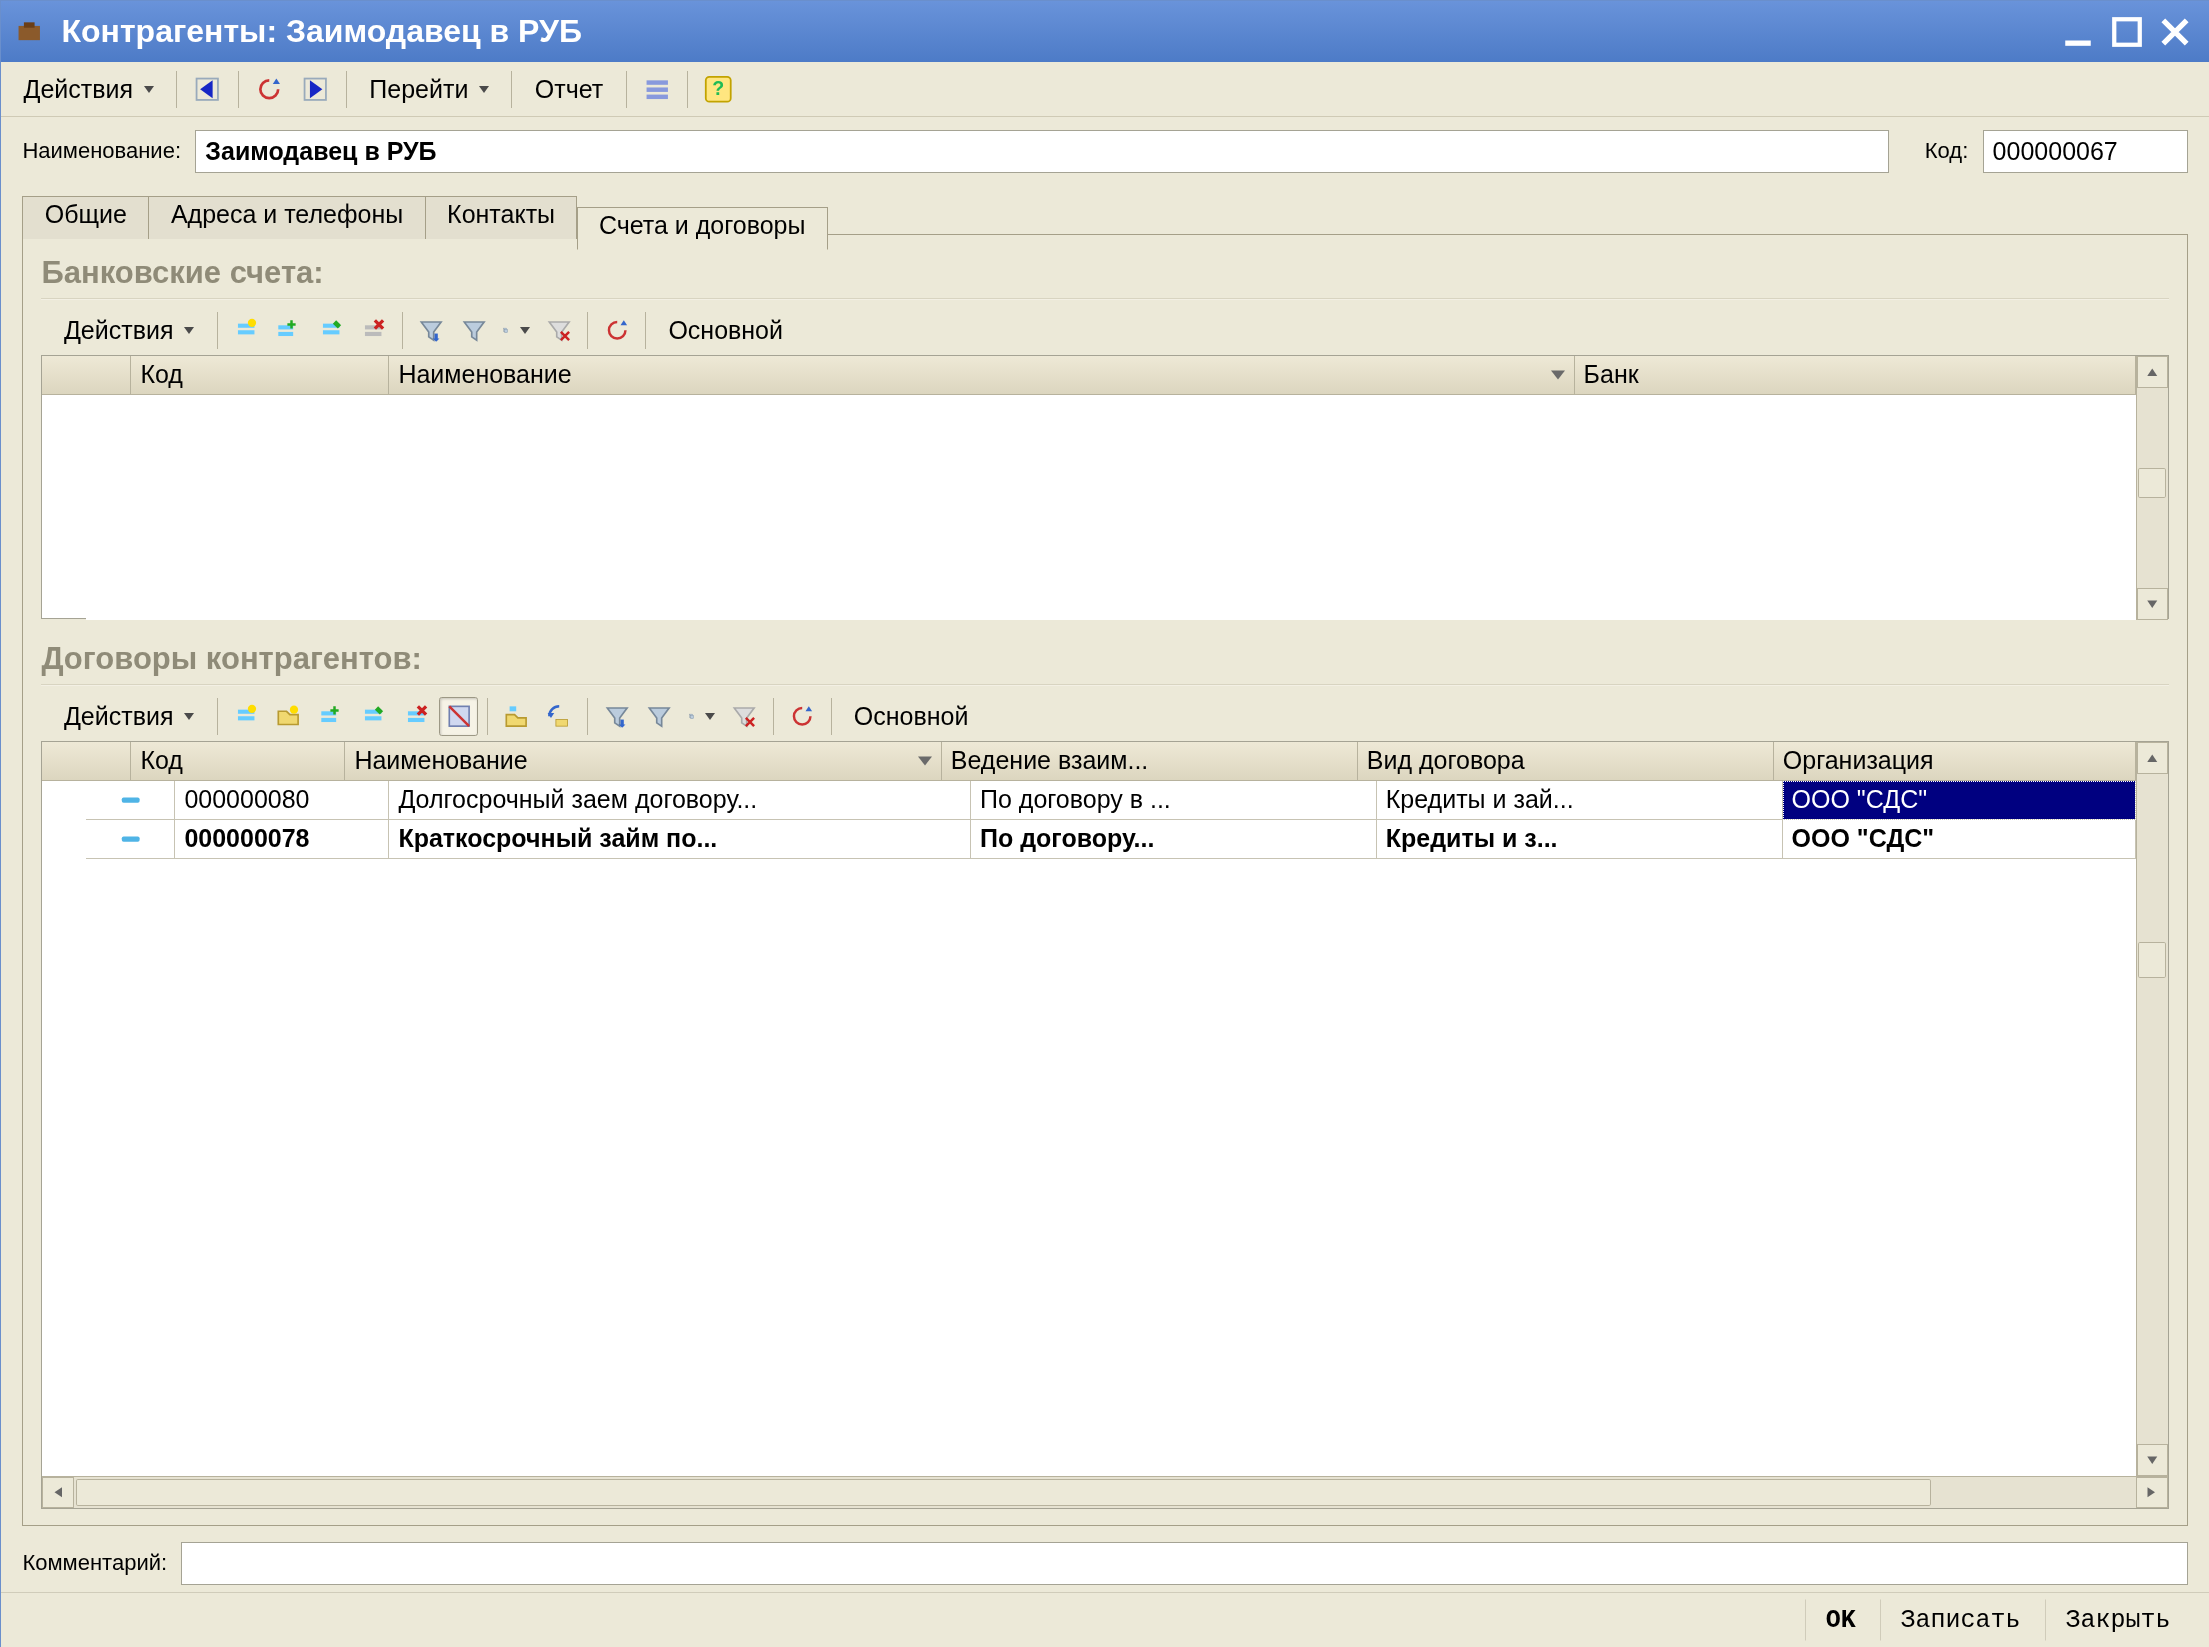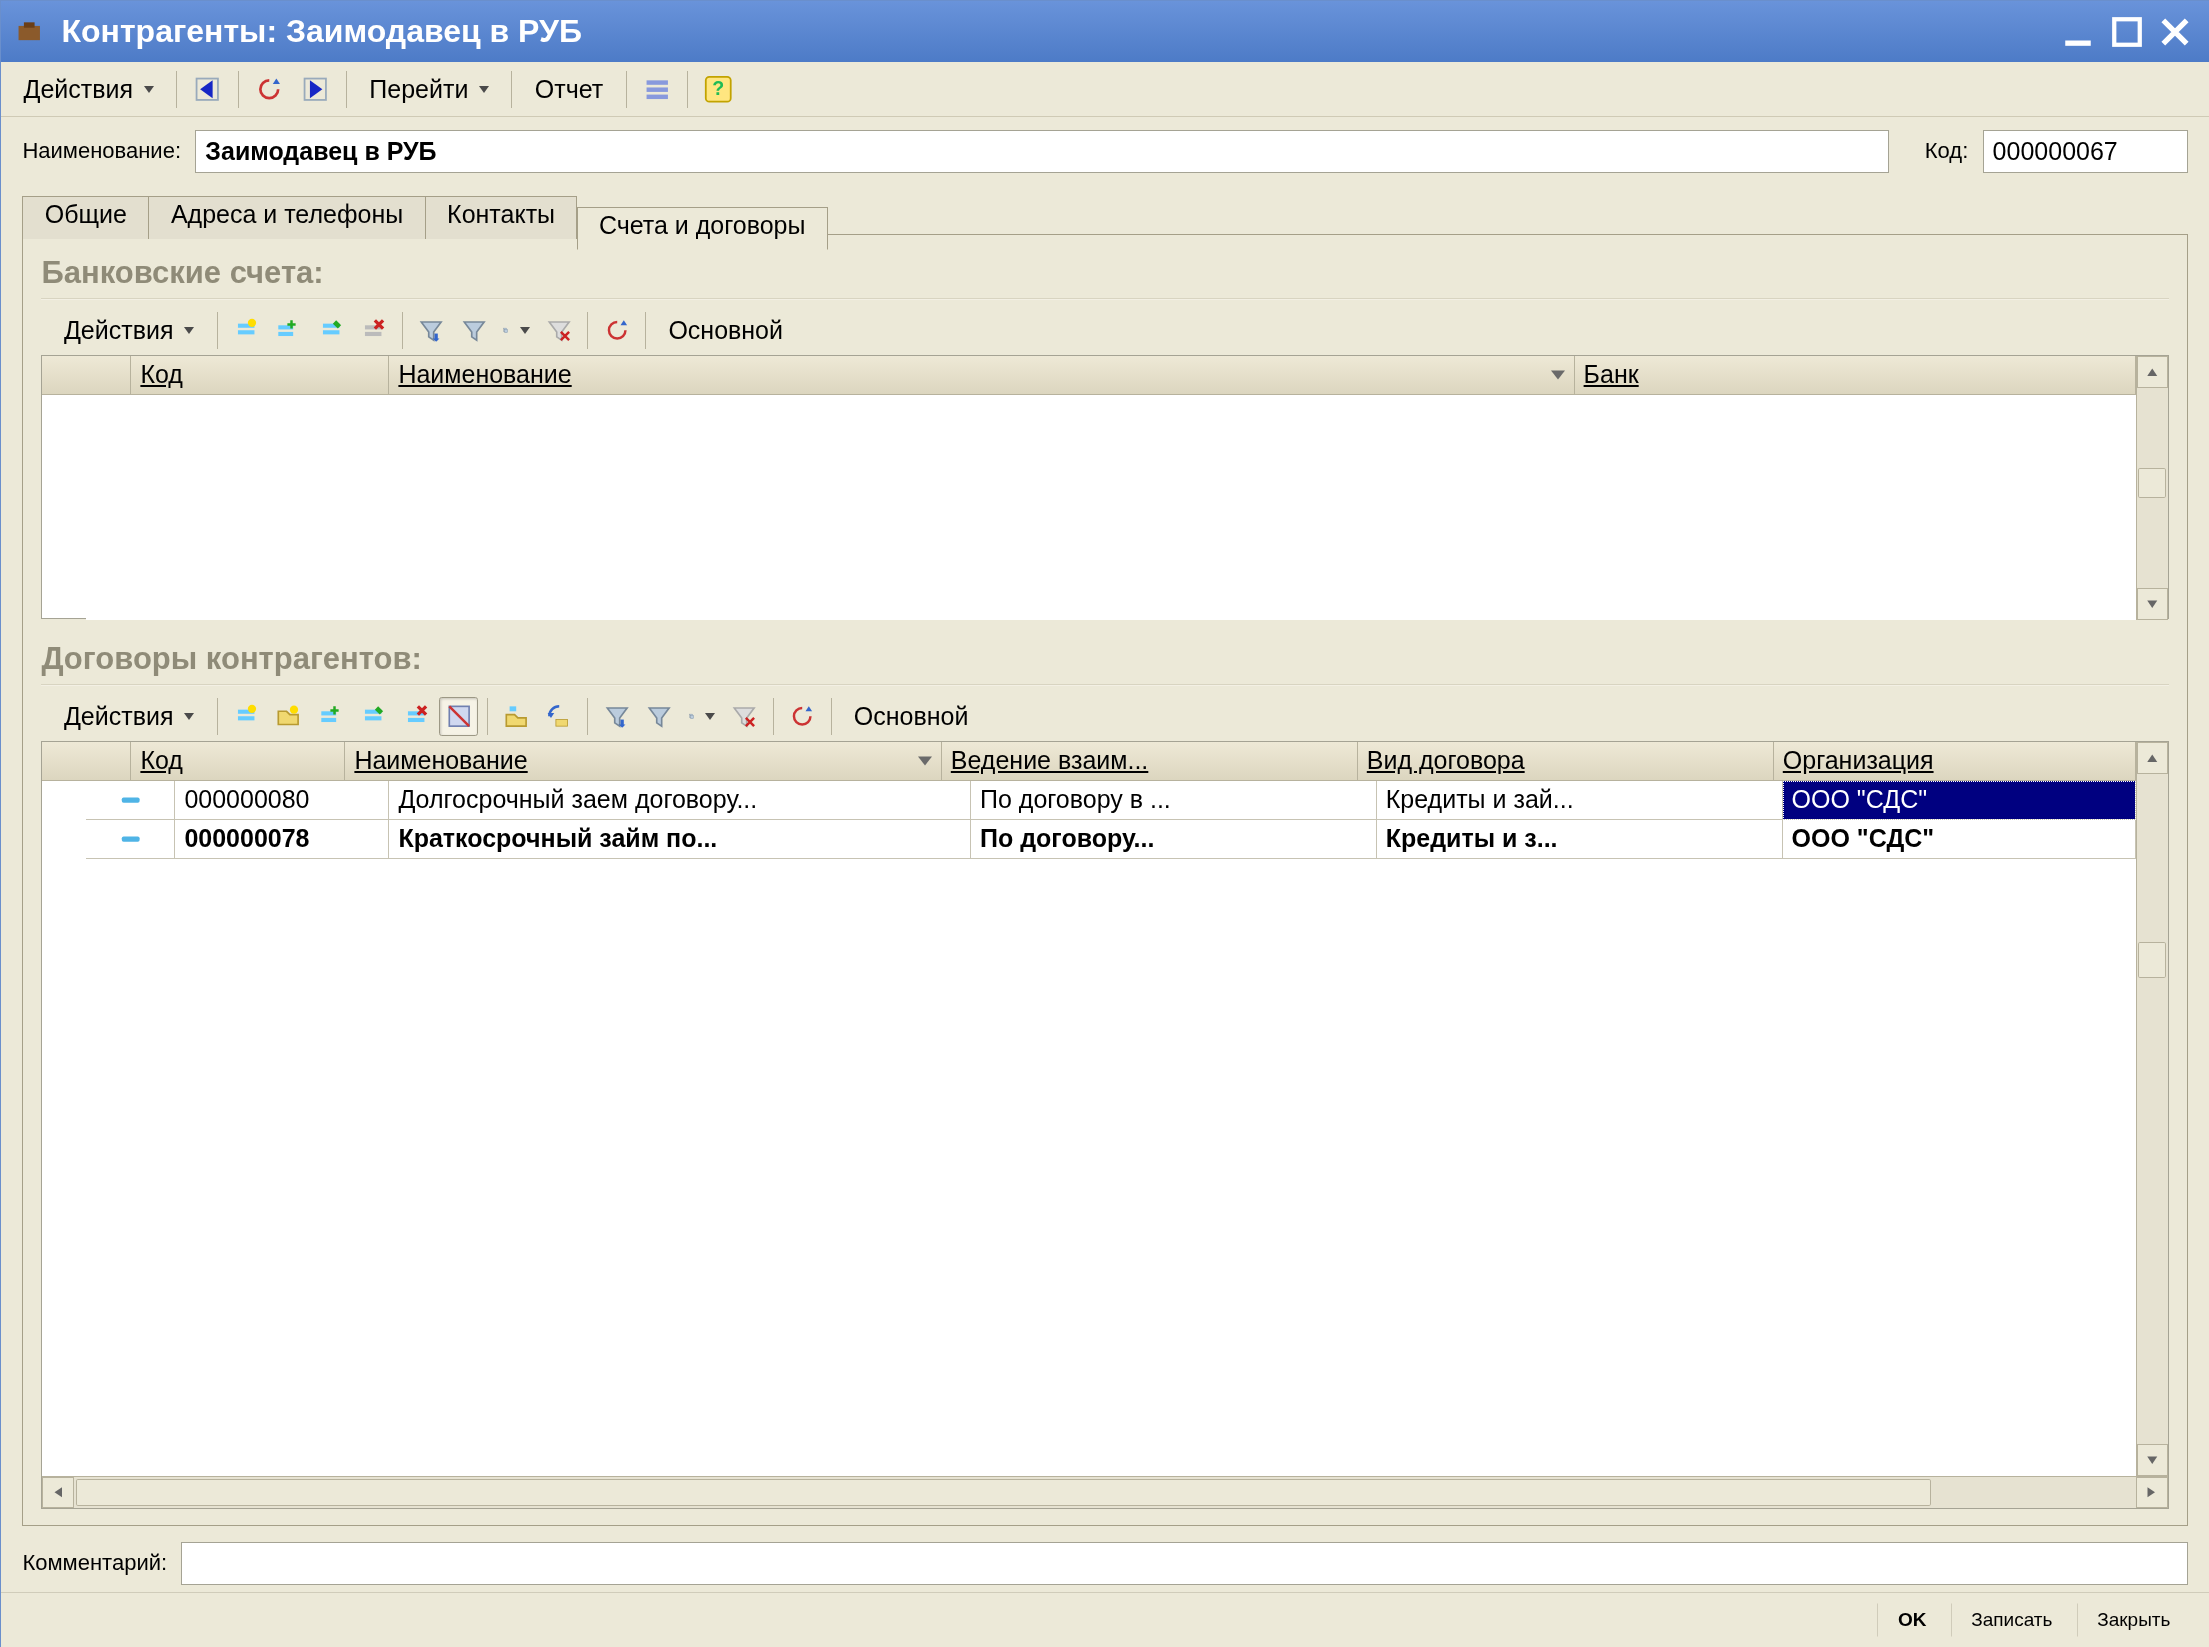--- a/index.html
+++ b/index.html
@@ -170,21 +170,20 @@
     border: 0.9px solid #a5a394;
     background: #fff;
     display: flex;
     flex-direction: column;
     position: relative;
   }
   .grid .headerrow {
     display: flex;
     height: 39px;
     background: #1d4ed8;
-    text-decoration: underline;
   }
   .grid .hcell {
     border-right: 0.9px solid #b7b29d;
     border-bottom: 0.9px solid #b7b29d;
     padding: 3.6px 9px;
     font-size: 25px;
     background: linear-gradient(#eee9d6, #dcd6bf);
     color: #000;
     overflow:hidden; white-space:nowrap; text-overflow:clip;
     position:relative;
@@ -256,24 +255,25 @@
     border-top: 0.9px solid #d0ccba;
     background: #ece9d8;
     display:flex;
     align-items:center;
     justify-content:flex-end;
     padding: 0 18px;
     gap: 3.6px;
   }
   .footerbtn {
     padding: 5.3px 19.6px;
-    font-size: 19px;
+    font-size: 25px;
     color:#000;
     border: 0.9px solid transparent;
     border-left: 0.9px solid #d0ccba;
+    font-family: Liberation Mono, monospace;
   }
   .footerbtn.primary { font-weight: bold; }
   
   .ico { width:28.5px; height:28.5px; display:block; }
 </style>
 </head>
 <body>
 
 <div class="window">
 

